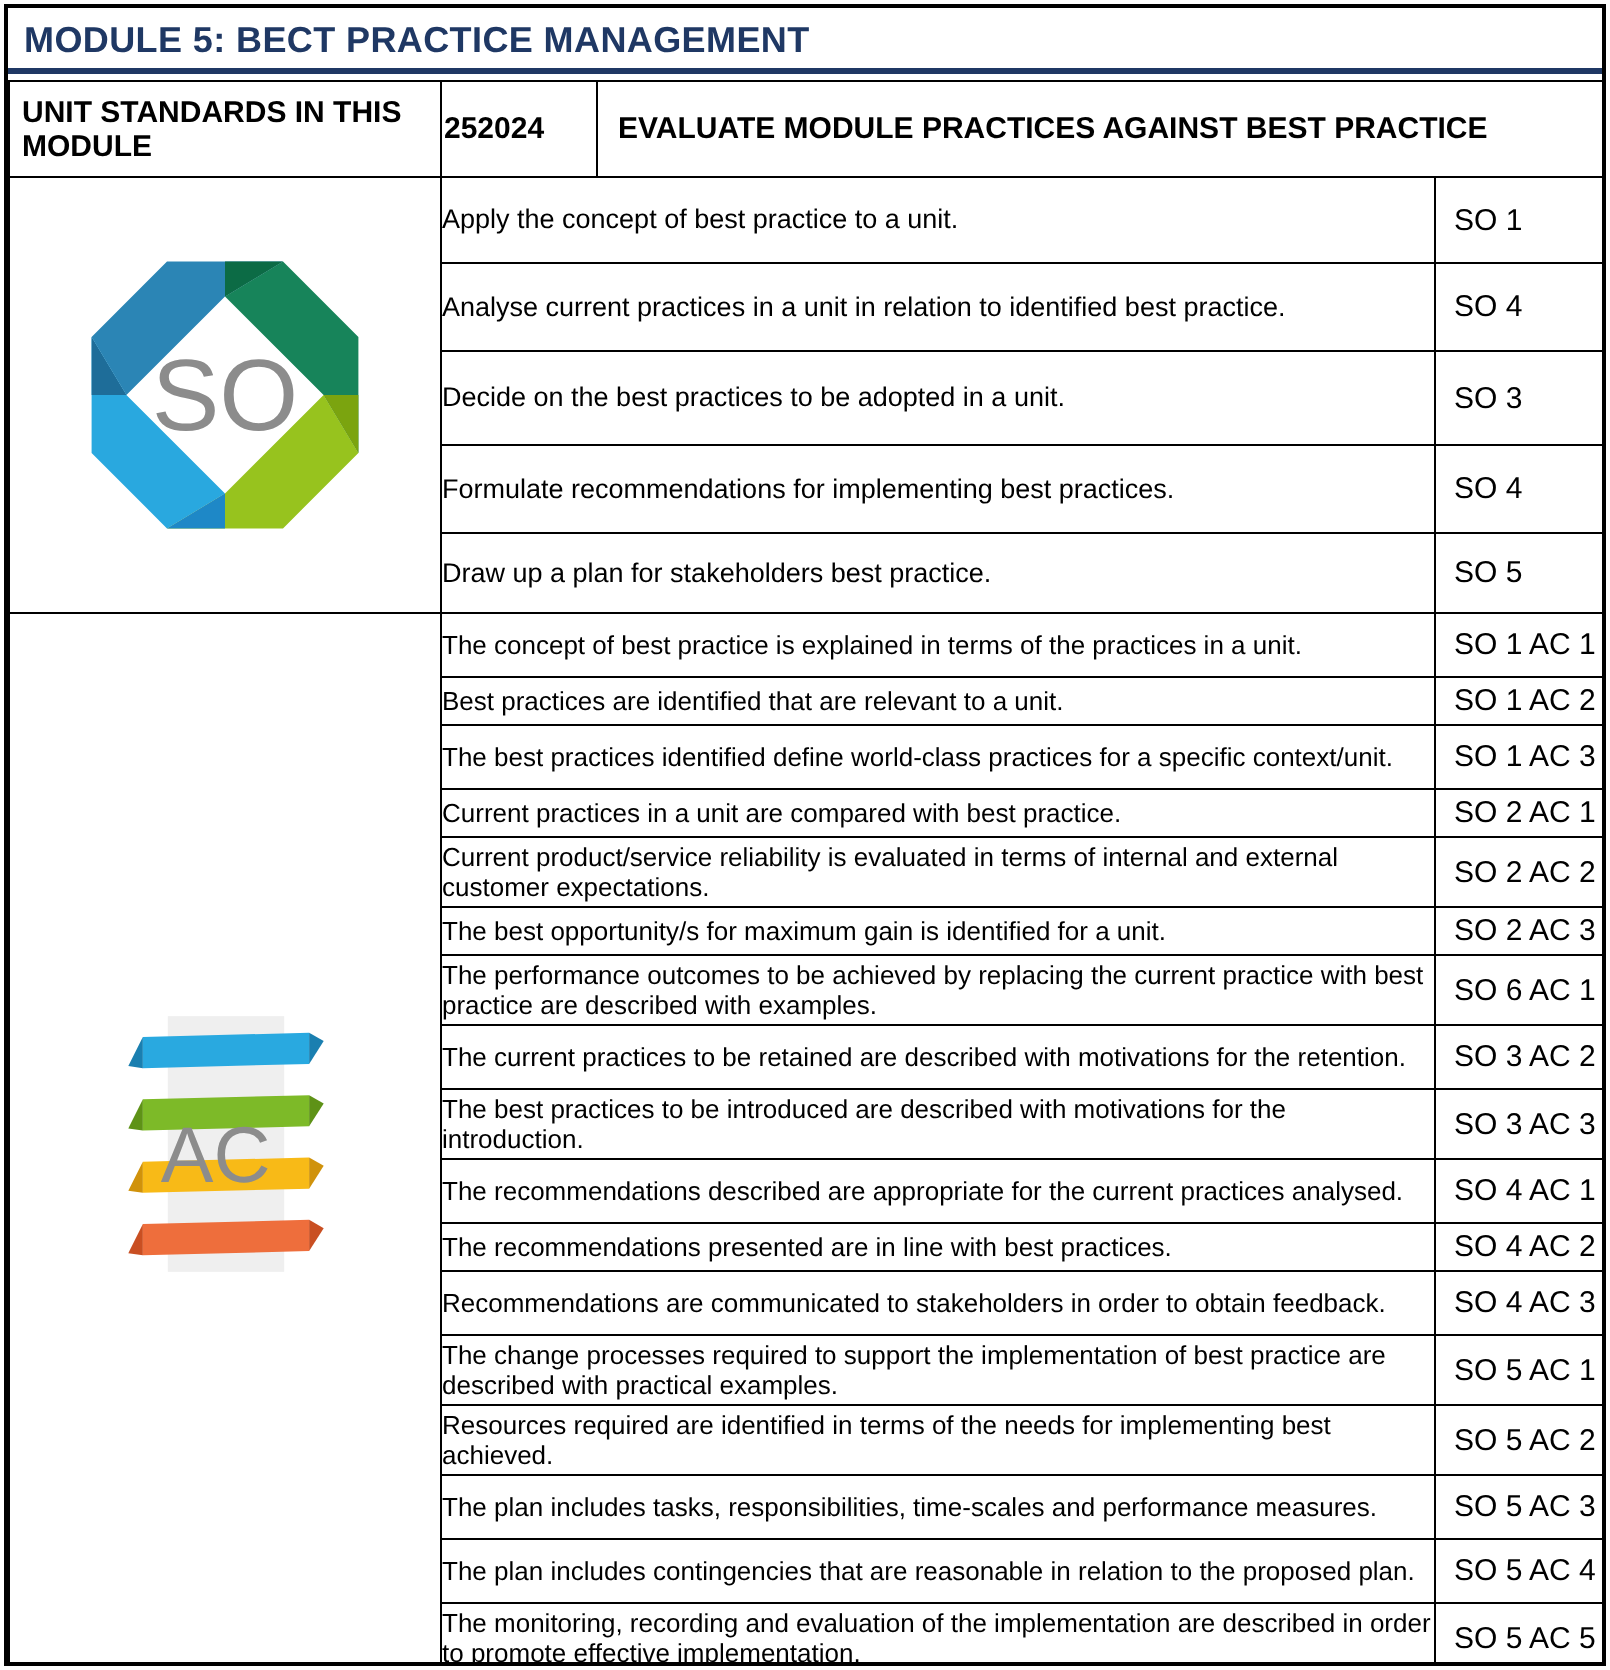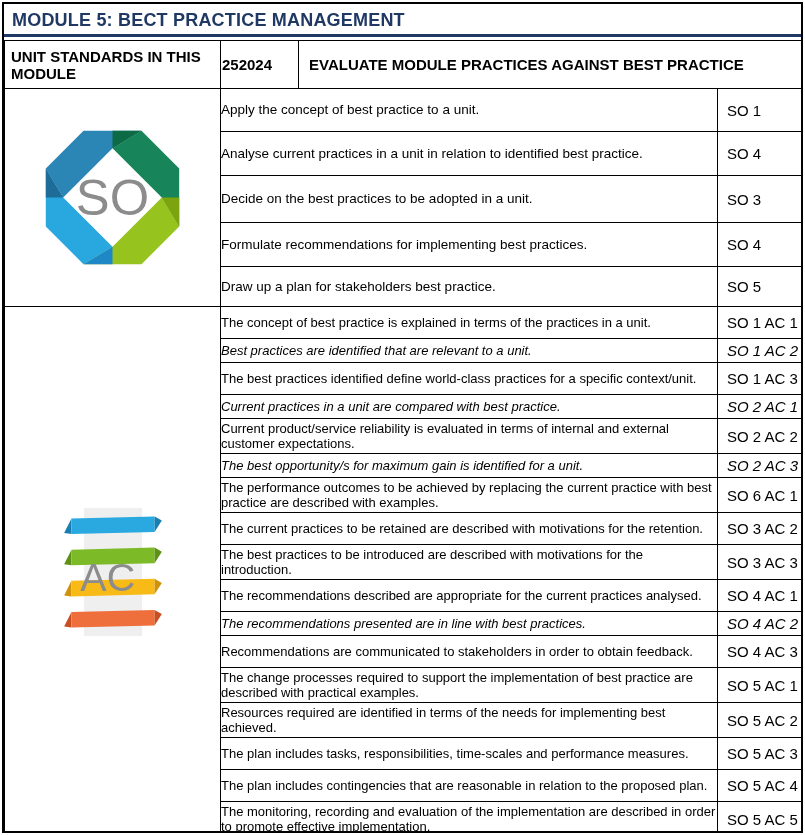--- a/index.html
+++ b/index.html
@@ -28,21 +28,21 @@
   tr.hdr{height:48px;}
   tr.hdr td{font-weight:bold;font-size:15px;line-height:17px;}
   td.h-label{padding:2px 6px;}
   td.h-code{text-align:left;}
   td.h-title{padding:2px 10px;font-size:15px;}
   td.desc{font-size:13px;line-height:15px;padding:2px 0;}
   td.code{font-size:15px;padding:2px 2px 2px 9px;white-space:nowrap;}
   tr.so-row{height:43px;}
   tr.so-row td.desc{font-size:13.5px;line-height:16px;}
   tr.ac2{height:32px;}
-  tr.ac1{height:24px;font-style:italic;}
+  tr.ac1{height:24px;}
   td.icon-cell{}
   svg{display:block;margin:0 auto;}
   svg text{font-family:"Liberation Sans",sans-serif;}
 </style>
 </head>
 <body>
 
 <div class="doc">
   <div class="title">MODULE 5: BECT PRACTICE MANAGEMENT</div>
 

